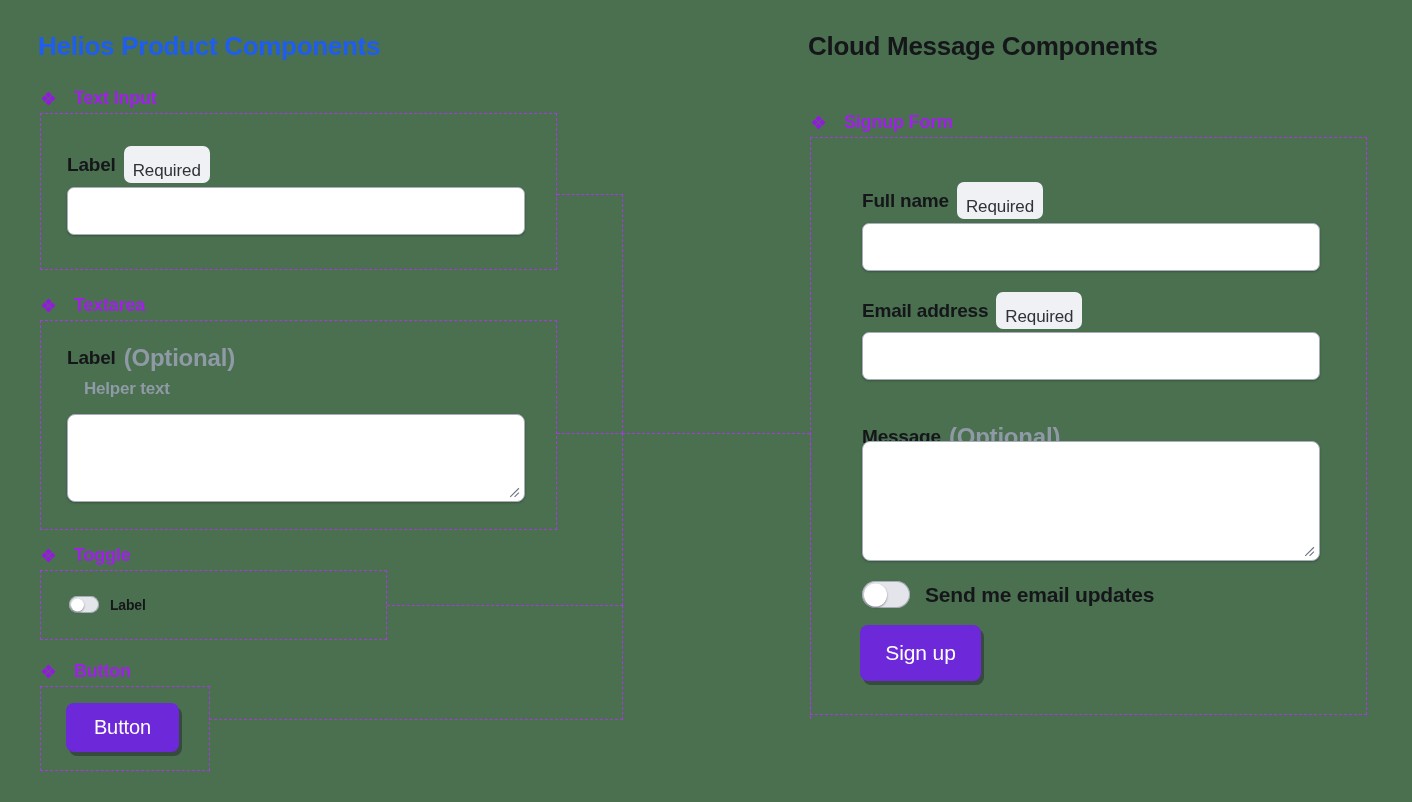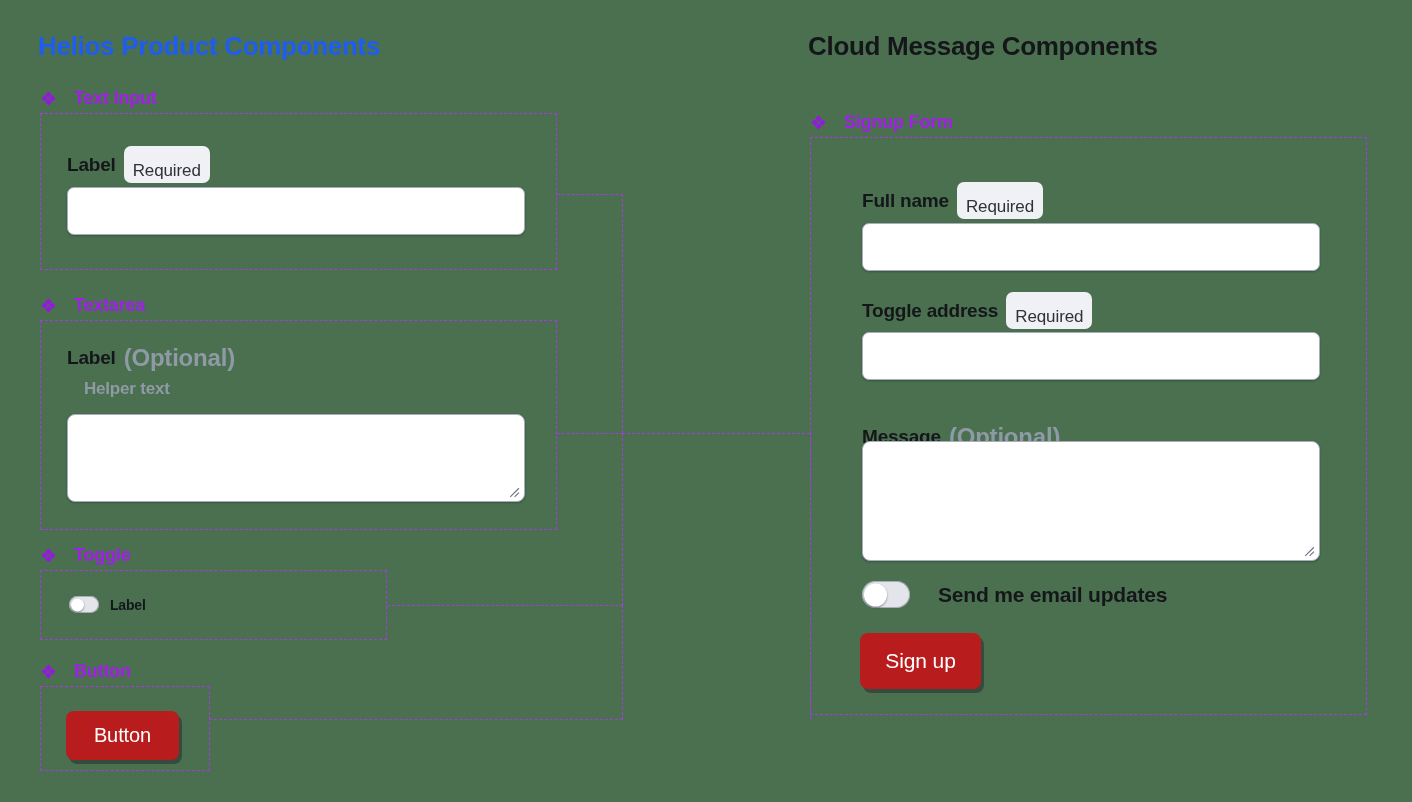--- a/index.html
+++ b/index.html
@@ -156,24 +156,23 @@
     display: flex;
     align-items: center;
     justify-content: center;
     border-radius: 8px;
     font-family: "Liberation Sans", sans-serif;
     letter-spacing: -0.1px;
     cursor: pointer;
     border: none;
   }
   .btn-primary {
-    background: #b91c1c;
+    background: #6d28d9;
     color: #ffffff;
     box-shadow: 3px 4px 0 rgba(30,32,40,0.45);
-    margin-top: 8px;
   }
   .btn-secondary {
     background: #fafafa;
     color: #25262c;
     border: 1px solid #c2c5cf;
     box-shadow: 3px 4px 0 rgba(30,32,40,0.45);
   }
 </style>
 </head>
 <body>
@@ -292,39 +291,39 @@
 
   <div class="fld-label-row" style="left:862px; top:182px;">
     <span class="fld-label">Full name</span>
     <span class="badge-required">Required</span>
   </div>
   <div class="input-box" style="left:862px; top:223px; width:458px; height:48px;">
     <input style="width: 100%; height: 100%; border: none; outline: none; background: transparent; border-radius: 7px; padding: 0px 11px; box-sizing: border-box; font-size: 17px; font-family: &quot;Liberation Sans&quot;, sans-serif; color: rgb(21, 22, 26);" placeholder="">
   </div>
 
   <div class="fld-label-row" style="left:862px; top:292px;">
-    <span class="fld-label">Toggle address</span>
+    <span class="fld-label">Email address</span>
     <span class="badge-required">Required</span>
   </div>
   <div class="input-box" style="left:862px; top:332px; width:458px; height:48px;">
     <input style="width: 100%; height: 100%; border: none; outline: none; background: transparent; border-radius: 7px; padding: 0px 11px; box-sizing: border-box; font-size: 17px; font-family: &quot;Liberation Sans&quot;, sans-serif; color: rgb(21, 22, 26);" placeholder="">
   </div>
 
   <div class="fld-label-row" style="left:862px; top:403px;margin-top:20px;">
     <span class="fld-label">Message</span>
     <span class="optional-tag">(Optional)</span>
   </div>
   <div class="textarea-box" style="left:862px; top:441px; width:458px; height:120px;">
     <textarea style="width: 100%; height: 100%; border: none; outline: none; background: transparent; border-radius: 8px; padding: 8px 11px; box-sizing: border-box; font-size: 17px; resize: none; font-family: &quot;Liberation Sans&quot;, sans-serif; color: rgb(21, 22, 26);" placeholder=""></textarea>
     <svg class="resize-grip" viewBox="0 0 12 12">
       <path d="M11 3 L3 11 M11 7 L7 11" stroke="#6d7280" stroke-width="1" fill="none"></path>
     </svg>
   </div>
 
-  <div class="toggle-row" style="left:862px; top:581px; gap:28px;justify-content:flex-end;">
+  <div class="toggle-row" style="left:862px; top:581px; gap:15px;justify-content:flex-end;">
     <div class="toggle-track" style="width:48px; height:27px;">
       <div class="toggle-knob" style="left:2px; width:23px; height:23px;"></div>
     </div>
     <span class="toggle-label" style="font-size:21px;">Send me email updates</span>
   </div>
 
   <button class="btn btn-primary" style="left:860px; top:625px; width:121px; height:56px; font-size:21px;">Sign up</button>
 
 
 </div>

